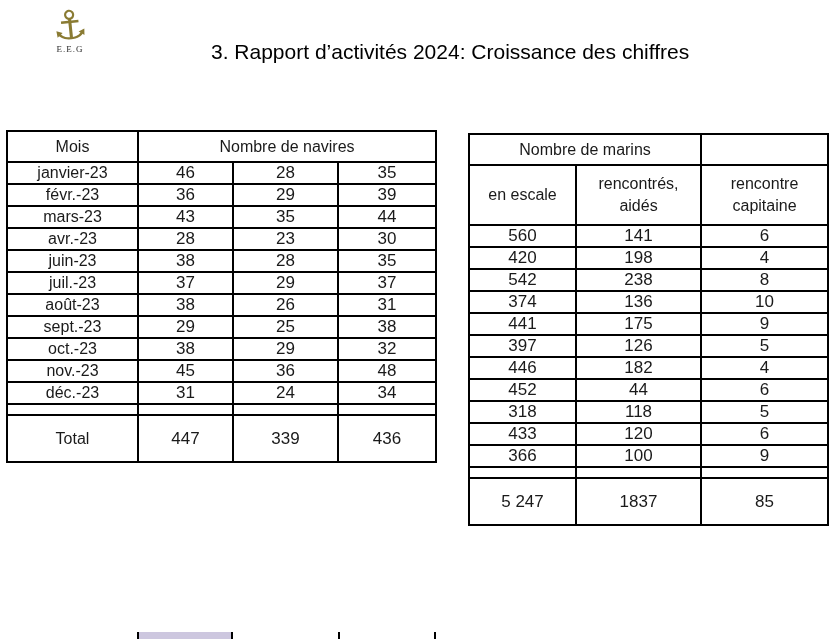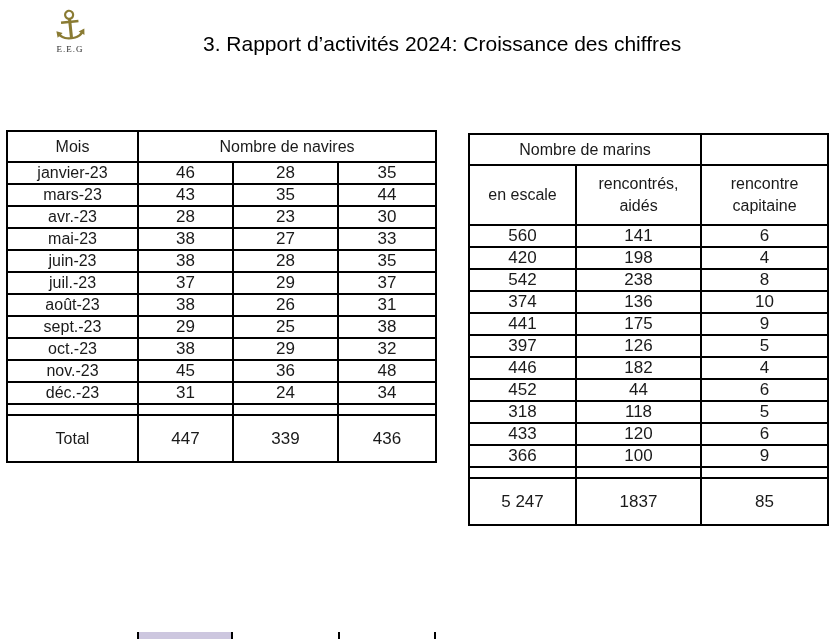--- a/index.html
+++ b/index.html
@@ -36,21 +36,21 @@
     font-size: 9px;
     letter-spacing: 1px;
     color: #2b2b2b;
     font-family: "Liberation Serif", serif;
     margin-top: -2px;
   }
   .page-title {
     position: absolute;
     left: 203px;
     top: 32px;
-    margin: 0;
+    margin: 8px;
     font-size: 21px;
     font-weight: 400;
     color: #000000;
     white-space: nowrap;
   }
 
   
   table.data-table {
     position: absolute;
     border-collapse: collapse;
@@ -128,36 +128,36 @@
     </tr>
   </thead>
   <tbody id="ships-body">
       <tr>
         <td class="mois">janvier-23</td>
         <td>46</td>
         <td>28</td>
         <td>35</td>
       </tr>
       <tr>
+        <td class="mois">févr.-23</td>
+        <td>36</td>
+        <td>29</td>
+        <td>39</td>
+      </tr>
+      <tr>
         <td class="mois">mars-23</td>
         <td>43</td>
         <td>35</td>
         <td>44</td>
       </tr>
       <tr>
         <td class="mois">avr.-23</td>
         <td>28</td>
         <td>23</td>
         <td>30</td>
-      </tr>
-      <tr>
-        <td class="mois">mai-23</td>
-        <td>38</td>
-        <td>27</td>
-        <td>33</td>
       </tr>
       <tr>
         <td class="mois">juin-23</td>
         <td>38</td>
         <td>28</td>
         <td>35</td>
       </tr>
       <tr>
         <td class="mois">juil.-23</td>
         <td>37</td>

